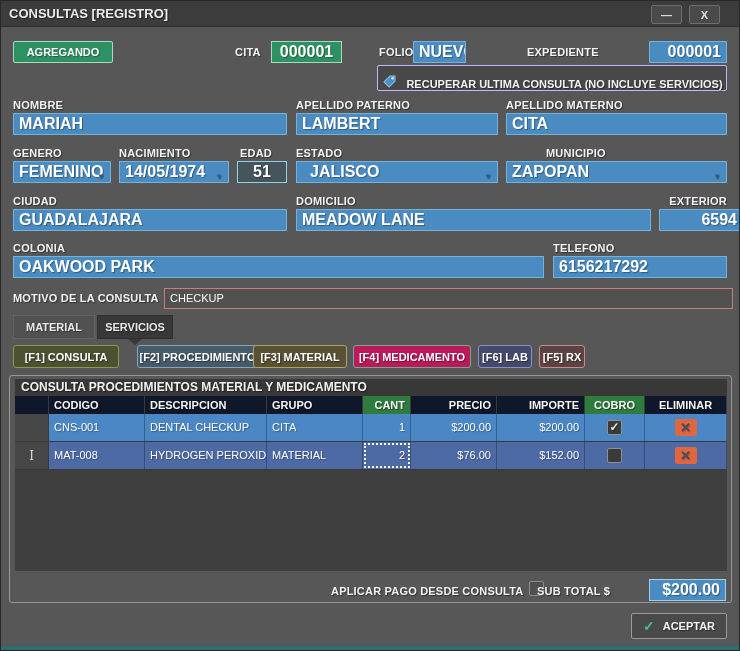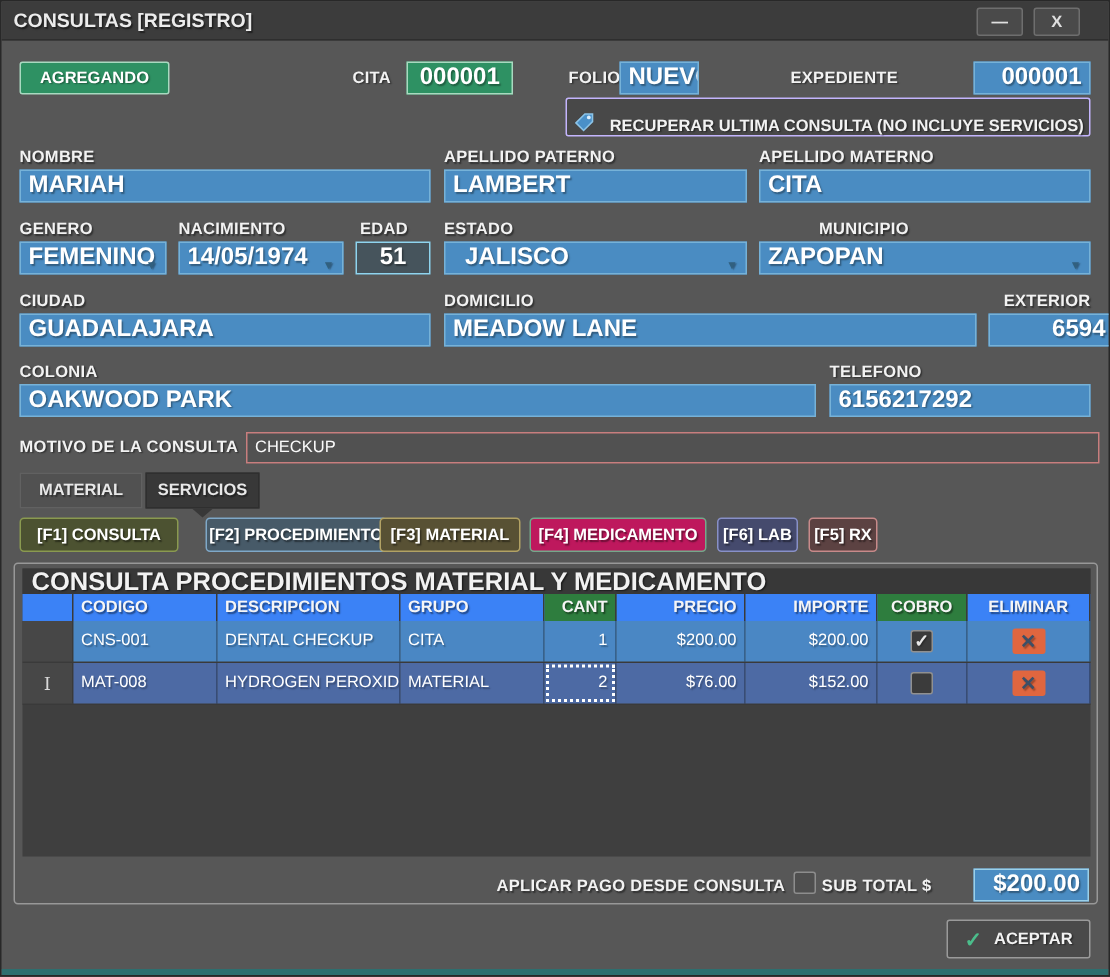--- a/index.html
+++ b/index.html
@@ -69,22 +69,22 @@
   .f1 { background:#4c5231; border:1px solid #8a9a50; }
   .f2 { background:#475a68; border:1px solid #7fa8c8; }
   .f3 { background:#585134; border:1px solid #b2a264; }
   .f4 { background:#be185d; border:1px solid #74a88a; }
   .f6 { background:#454a6d; border:1px solid #8890c8; }
   .f5 { background:#5c4242; border:1px solid #c88a8a; }
   .f7 { background:#4c5231; border:1px solid #9aa858; }
   
   .groupbox { position:absolute; left:8px; top:374px; width:723px; height:228px; border:1px solid #989898; border-radius:3px; }
   .grid { position:absolute; left:14px; top:378px; width:712px; height:192px; background:#3f3f3f; }
-  .grid-title { height:17px; background:#383838; color:#f2f2f2; font-size:17px; font-weight:bold; line-height:17px; padding-left:6px; text-shadow:1px 1px 1px rgba(0,0,0,.5); }
-  .grid-head { display:flex; height:18px; background:#3b82f6; }
+  .grid-title { height:17px; background:#383838; color:#f2f2f2; font-size:12px; font-weight:bold; line-height:17px; padding-left:6px; text-shadow:1px 1px 1px rgba(0,0,0,.5); }
+  .grid-head { display:flex; height:18px; background:#0f172a; }
   .hc {
     height:18px; color:#f5f5f5; font-size:11px; font-weight:bold; line-height:18px;
     border-right:1px solid #3a3a3a; padding:0 5px; text-shadow:1px 1px 1px rgba(0,0,0,.45); overflow:hidden;
   }
   .hc.green { background:#2e7d3e; }
   .hc.r { text-align:right; } .hc.c { text-align:center; padding:0; }
   .grow { display:flex; height:28px; border-bottom:1px solid #3a3a3a; }
   .grow.r1 .cell { background:#4a87c4; }
   .grow.r2 .cell { background:#4d6aa4; }
   .cell {
@@ -240,21 +240,21 @@
         <div class="chk"></div>
       </div>
       <div class="cell c-eli flexc">
         <div class="del"></div>
       </div>
     </div>
   </div>
 
   <div class="lbl abs" style="left:330px; top:584px; width:192px; text-align:right;">APLICAR PAGO DESDE CONSULTA</div>
   <div class="footer-chk"></div>
-  <div class="lbl abs" style="left:536px; top:584px; width:84px; text-align:right;">SUB TOTAL $</div>
+  <div class="lbl abs" style="left:536px; top:584px; width:84px; ">SUB TOTAL $</div>
   <div class="field right subtotal-field">$200.00</div>
 
   <div class="accept-btn">
     <span class="check">✓</span>
     <span class="txt">ACEPTAR</span>
   </div>
 
   <div class="bottom-strip"></div>
 </div>
 

